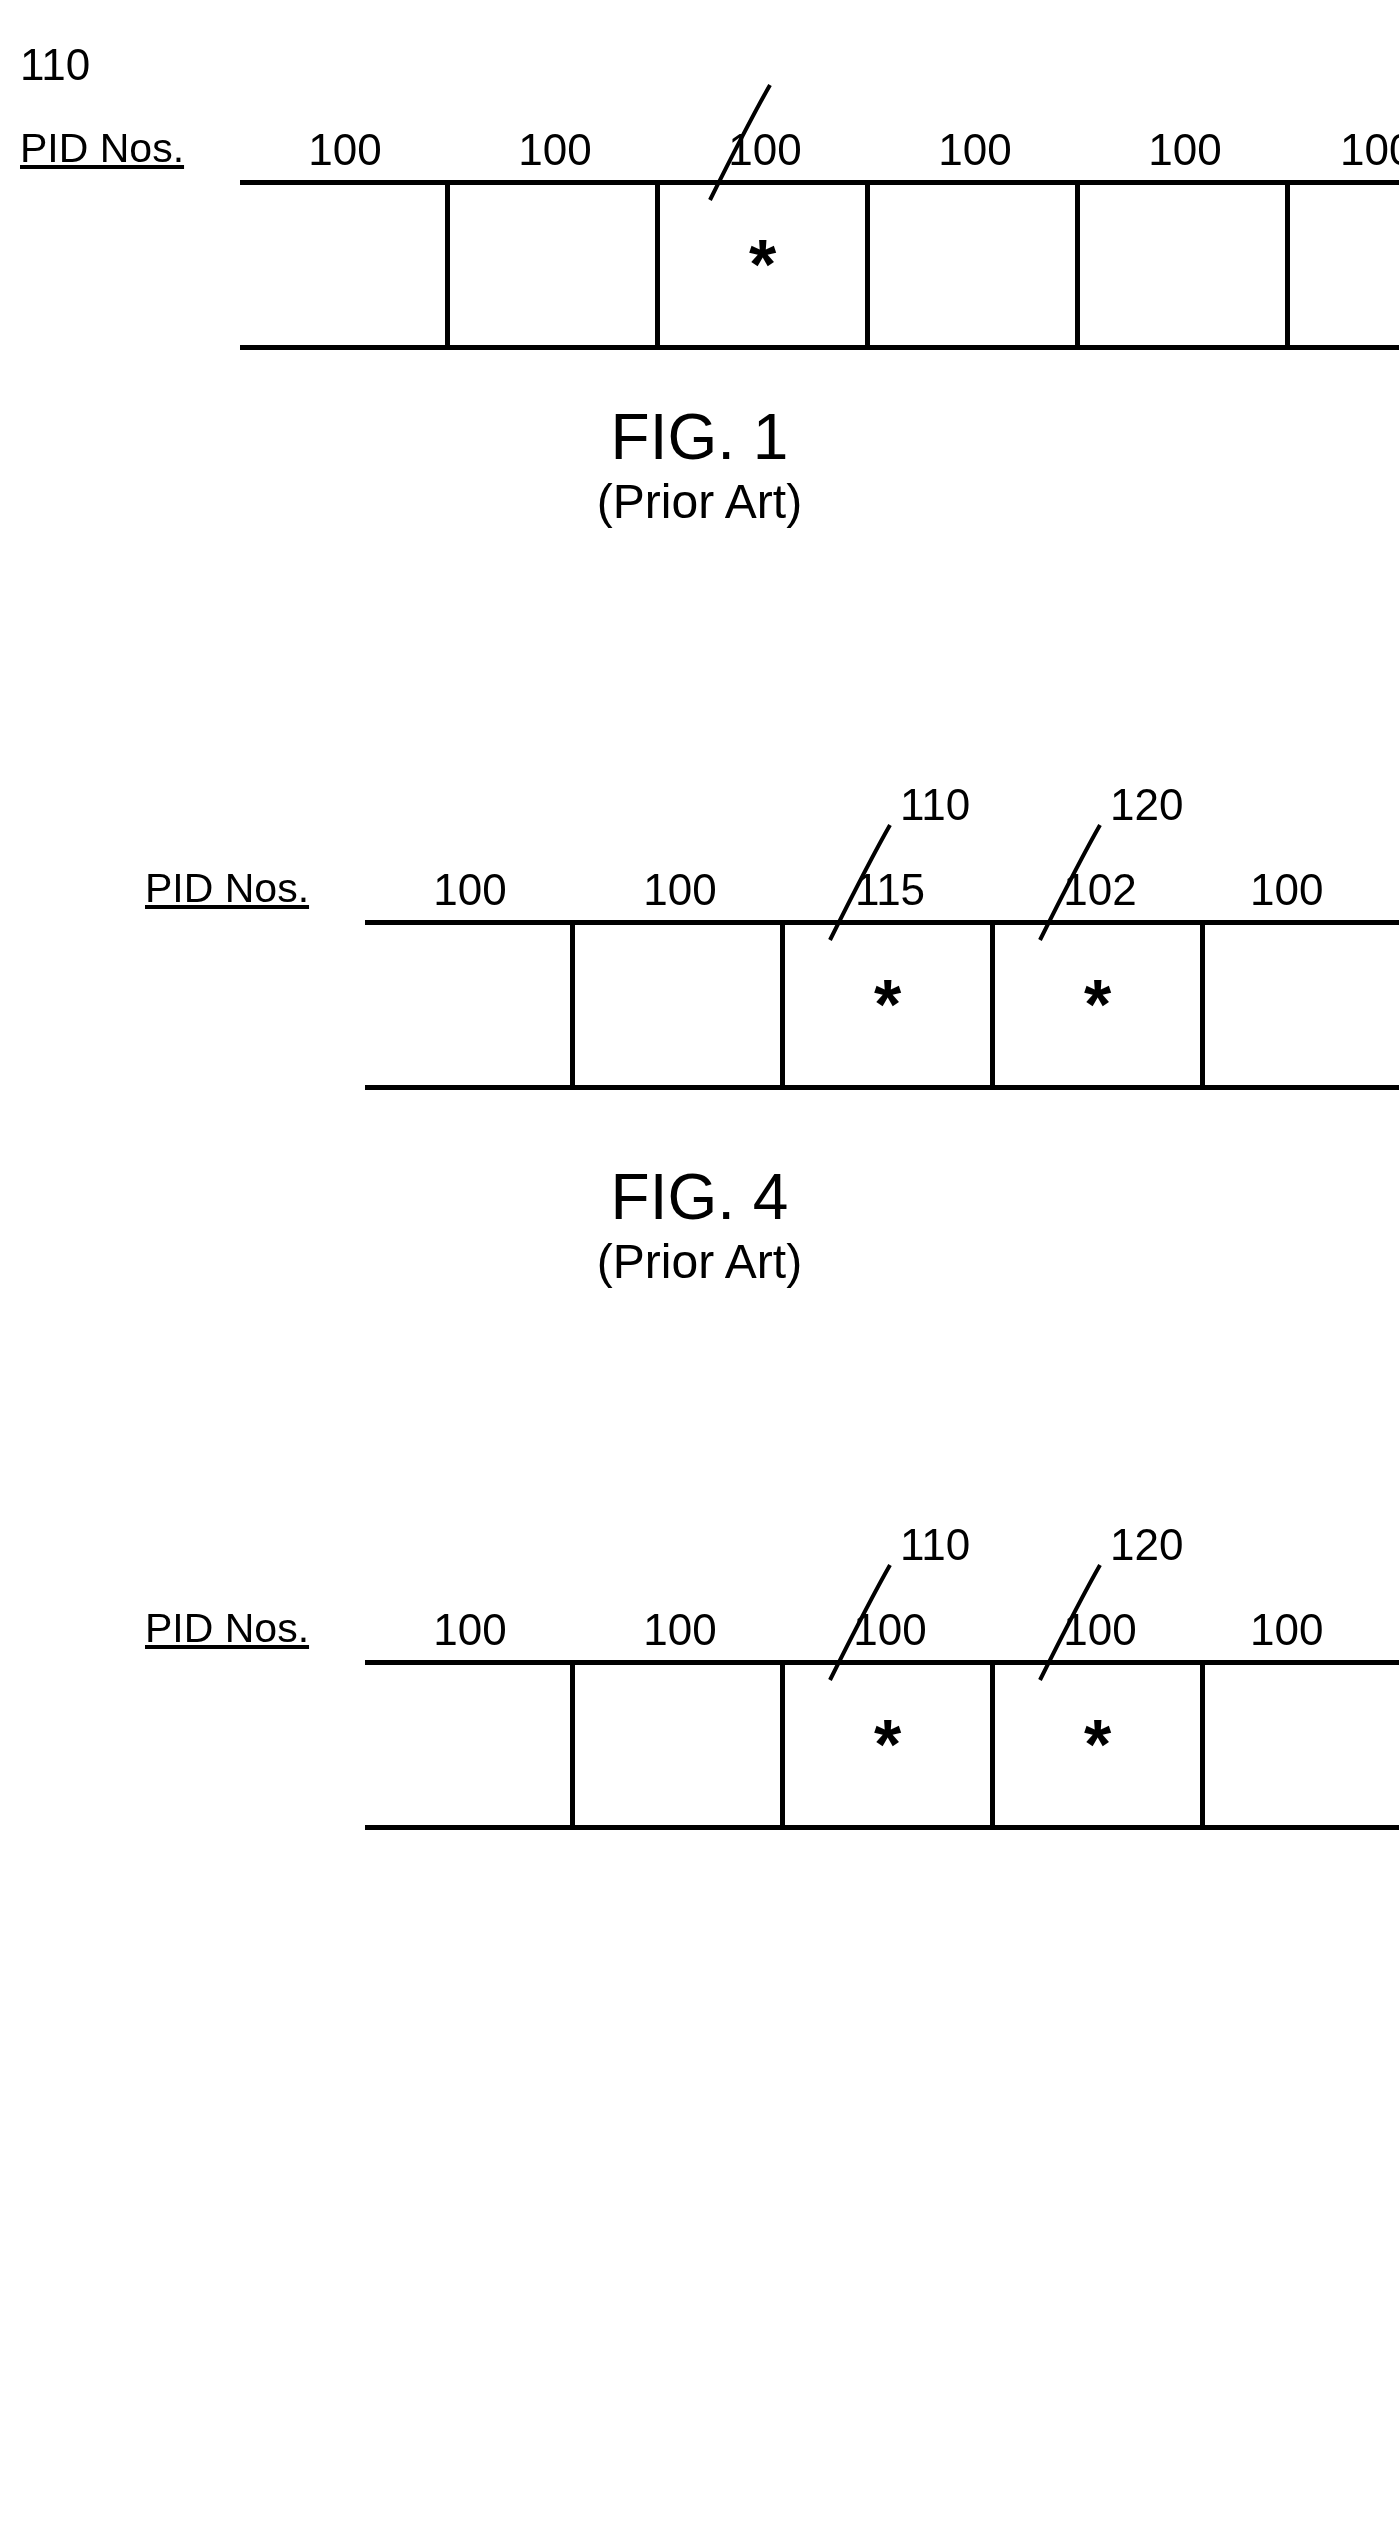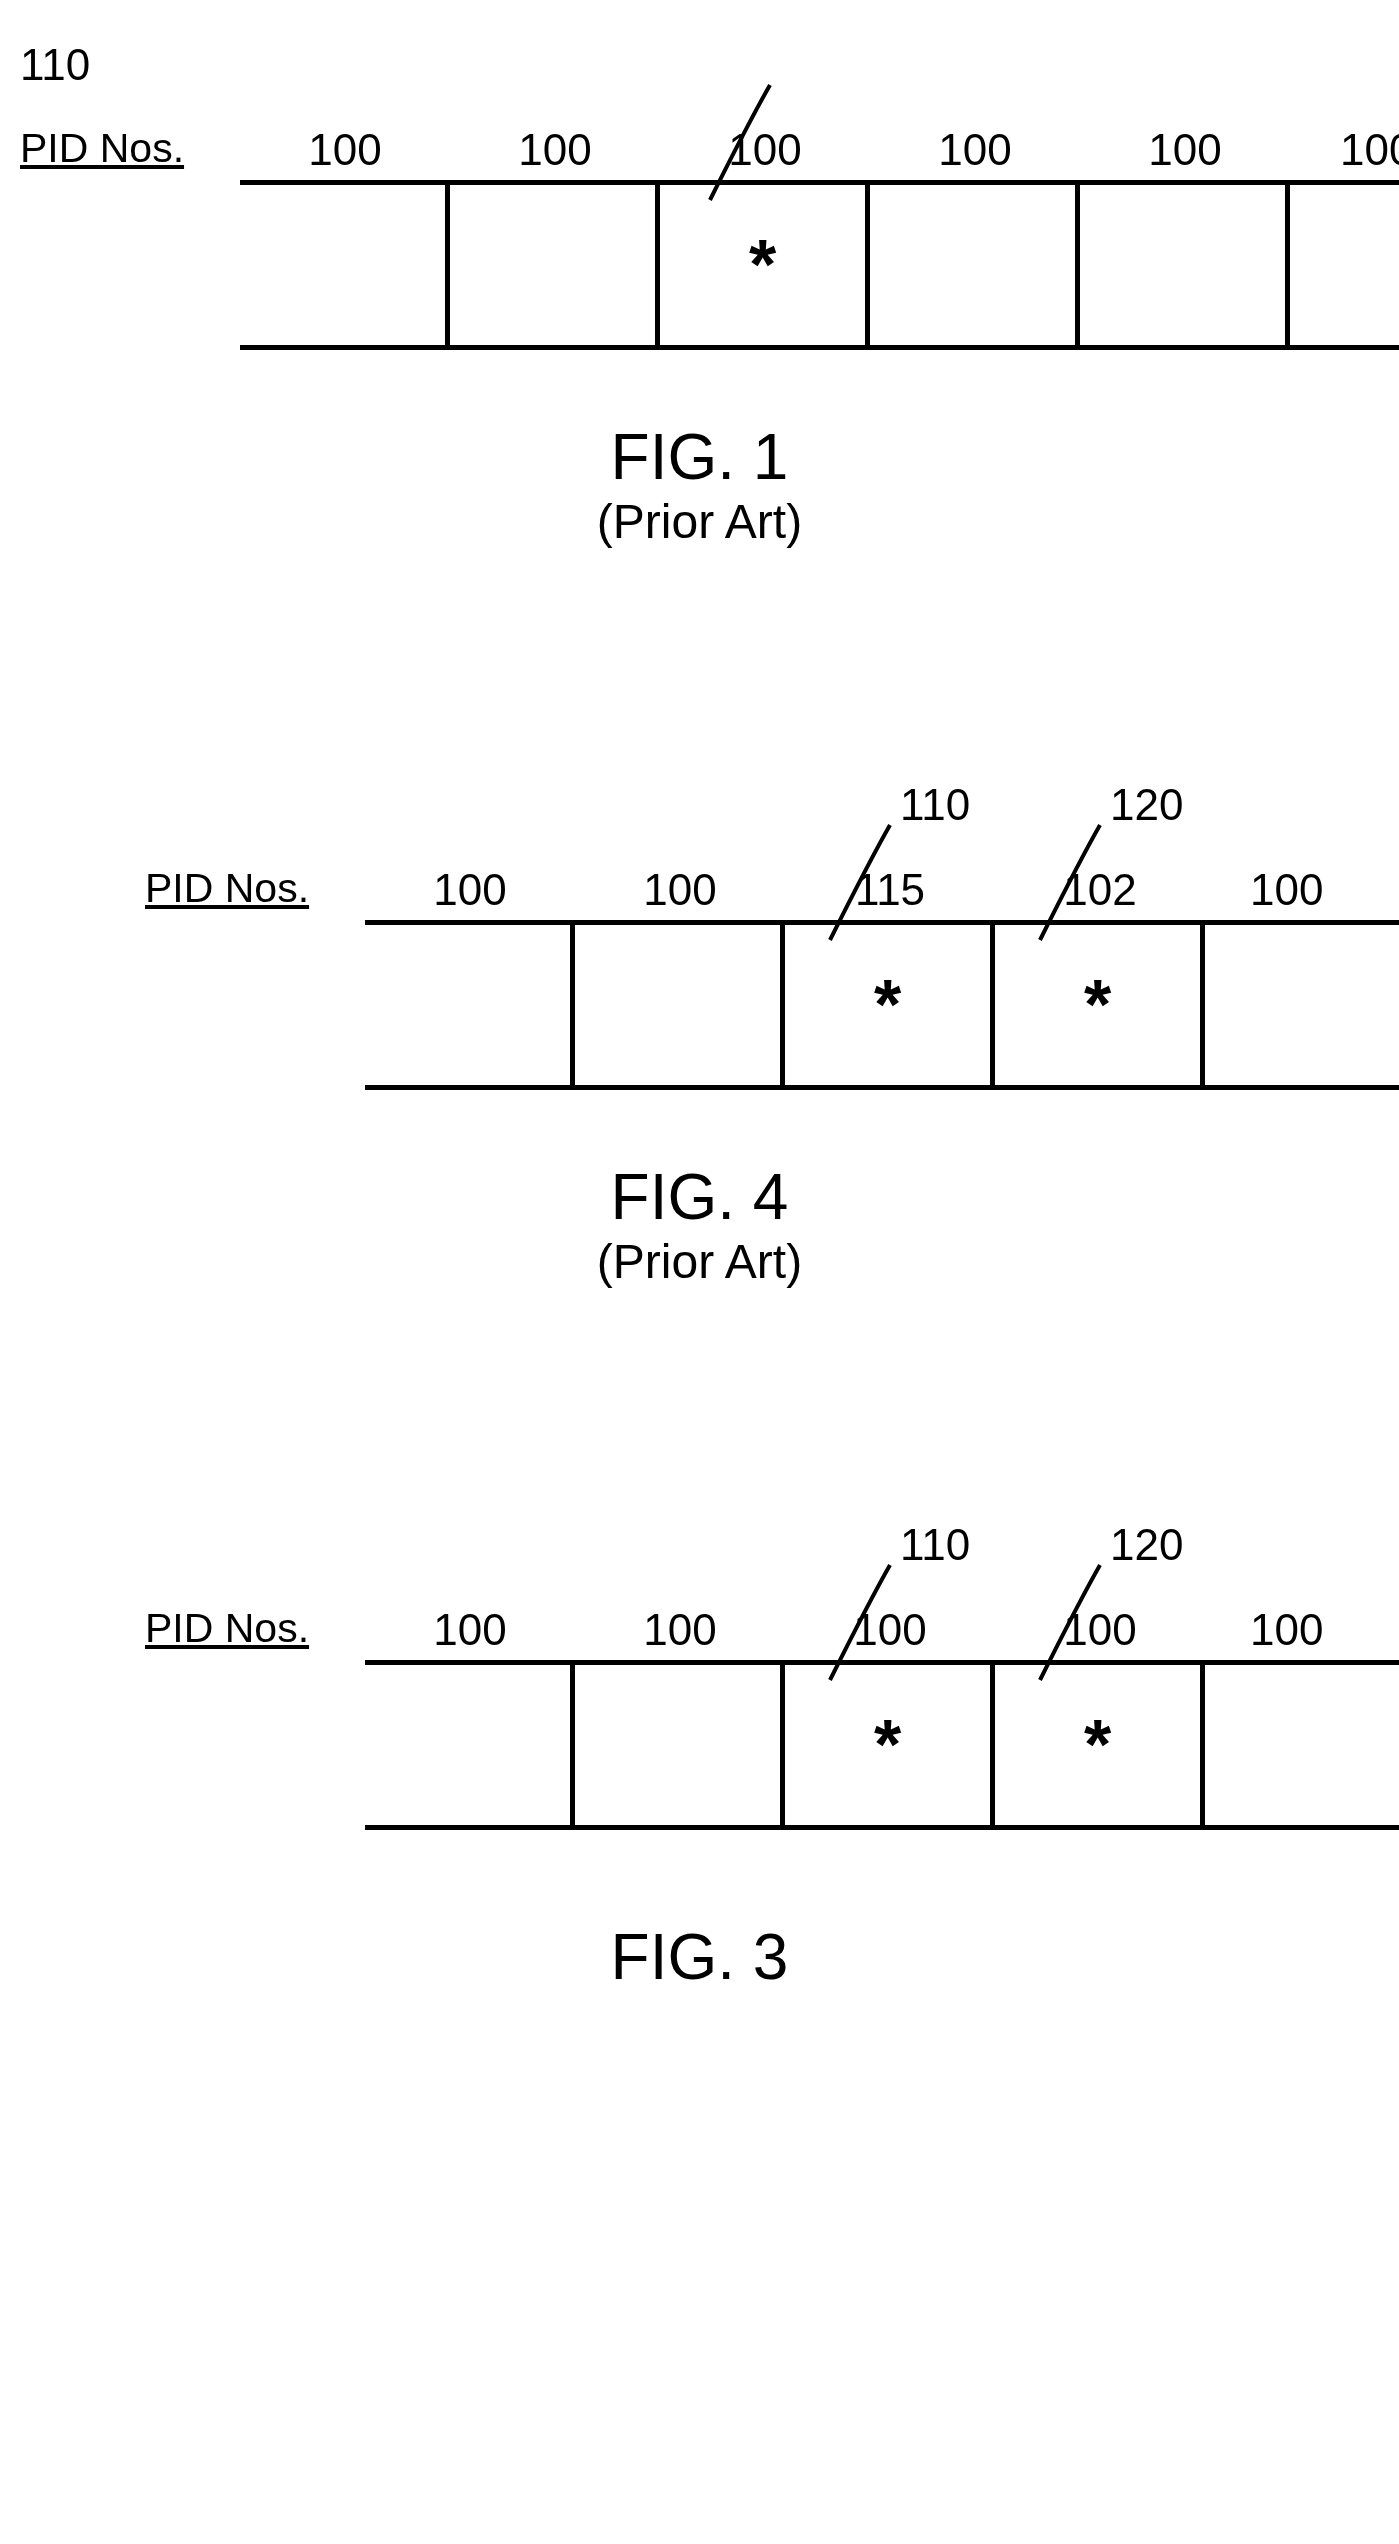--- a/index.html
+++ b/index.html
@@ -96,21 +96,21 @@
     <div class="box" style="width:210px;"></div>
     <div class="box" style="width:210px;"></div>
     <div class="box" style="width:210px;">
       <span class="star">*</span>
     </div>
     <div class="box" style="width:210px;"></div>
     <div class="box" style="width:210px;"></div>
     <div class="box" style="width:130px; border-right:none;"></div>
   </div>
 
-  <div class="caption" style="top:380px;">
+  <div class="caption" style="top:360px;">
     <div class="fig">FIG. 1</div>
     <div class="sub">(Prior Art)</div>
   </div>
 </div>
 
 <div class="figure" style="height:560px;">
   <span class="row-label" style="left:125px; top:85px;">PID Nos.</span>
 
   <span class="callout" style="left:880px; top:0px;">110</span>
   <svg class="lead" style="left:800px; top:40px;" width="80" height="130">
@@ -172,16 +172,13 @@
     <div class="box" style="width:210px;"></div>
     <div class="box" style="width:210px;">
       <span class="star">*</span>
     </div>
     <div class="box" style="width:210px;">
       <span class="star">*</span>
     </div>
     <div class="box" style="width:195px; border-right:none;"></div>
   </div>
 
-  <div class="caption" style="top:400px;">
-    <div class="fig">FIG. 3</div>
-  </div>
 </div>
 
 </body></html>

